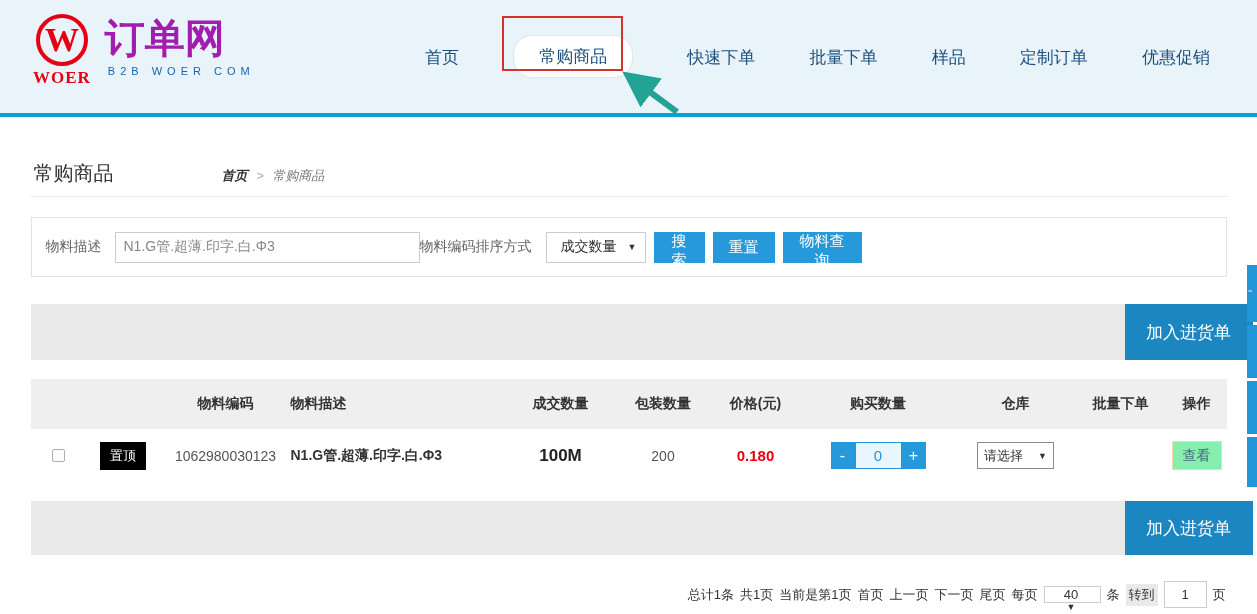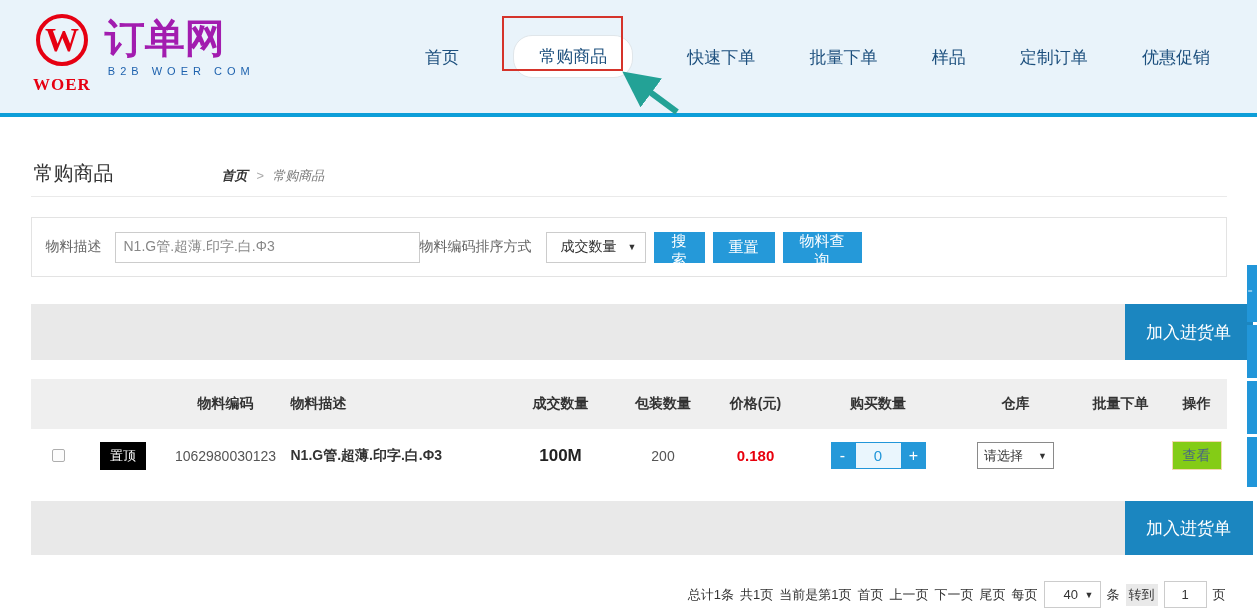--- a/index.html
+++ b/index.html
@@ -6,21 +6,21 @@
   html,body { width:1257px; height:614px; overflow:hidden; background:#fff;
     font-family:"Liberation Sans","DejaVu Sans",sans-serif; }
 
   
   .header { position:relative; height:117px; background:#e9f3fa; border-bottom:4px solid #0d9ed8; }
   .logo-wrap { position:absolute; left:33px; top:14px; display:flex; gap:14px; }
   .logo-mark { display:flex; flex-direction:column; align-items:center; }
   .logo-circle { width:52px; height:52px; border:4px solid #e60012; border-radius:50%;
     display:flex; align-items:center; justify-content:center; background:#e9f3fa; }
   .logo-w { font-family:"Liberation Serif","DejaVu Serif",serif; font-size:34px; font-weight:bold; color:#e60012; line-height:1; }
-  .logo-brand { font-family:"Liberation Serif","DejaVu Serif",serif; font-size:17px; font-weight:bold; color:#e60012; letter-spacing:1px; margin-top:9px; }
+  .logo-brand { font-family:"Liberation Serif","DejaVu Serif",serif; font-size:17px; font-weight:bold; color:#e60012; letter-spacing:1px; margin-top:2px; }
   .logo-text { display:flex; flex-direction:column; }
   .logo-title { font-size:40px; font-weight:bold; color:#a21caf; line-height:1.2; }
   .logo-sub { font-size:11px; color:#1e62ae; letter-spacing:5px; margin-top:3px; margin-left:3px; }
 
   .nav { position:absolute; left:425px; top:0; width:785px; height:100%;
     display:flex; align-items:center; justify-content:space-between; }
   .nav-item { font-size:17px; color:#1c4f7d; cursor:pointer; white-space:nowrap; padding-top:2px;}
   .nav-item.pill { background:#fff; border:1px solid #e0e6ea; border-radius:19px; padding:9px 25px; }
 
   .annotate-box { position:absolute; left:502px; top:16px; width:121px; height:55px;
@@ -76,29 +76,29 @@
   .desc-val { font-weight:bold; color:#333; }
   .deal-val { font-weight:bold; color:#222; font-size:17px; }
   .price-val { font-weight:bold; color:#e8000d; font-size:15px; }
   .stepper { display:flex; justify-content:center; }
   .step-btn { width:24px; height:27px; background:#2599d9; color:#fff; border:none; font-size:16px; cursor:pointer; font-family:inherit; line-height:1;}
   .step-input { width:47px; height:27px; border:1px solid #2196d9; background:#eaf6fd; color:#2196d9;
     text-align:center; font-size:15px; outline:none; font-family:inherit; }
   .wh-select { width:77px; height:27px; border:1px solid #8a8a8a; background:#fff; margin:0 auto;
     display:flex; align-items:center; justify-content:space-between; padding:0 6px; cursor:pointer; }
   .wh-select .val { font-size:13px; color:#333; }
-  .btn-view { width:50px; height:29px; background:#84cc16; border:1px solid #f3d9ae; color:#4a6584;
+  .btn-view { width:50px; height:29px; background:#86efac; border:1px solid #f3d9ae; color:#4a6584;
     font-size:14px; cursor:pointer; font-family:Liberation Serif, serif; }
 
   
   .pagination { margin-top:26px; display:flex; justify-content:flex-end; align-items:center;
     font-size:13px; color:#333; gap:6px; padding-right:1px; }
   .pg-link { cursor:pointer; color:#333; }
-  .pg-select { width:57px; height:27px; border:1px solid #ccc; background:#fff;
-    display:flex; align-items:center; justify-content:space-between; padding:0 6px 0 19px; cursor:pointer; }
+  .pg-select { width:57px; height:17px; border:1px solid #ccc; background:#fff;
+    display:flex; align-items:center; justify-content:space-between; padding:0 6px 0 4px; cursor:pointer;flex-direction:column; }
   .pg-goto-label { background:#e9e9e9; padding:2px 3px; }
   .pg-input { width:43px; height:27px; border:1px solid #ccc; text-align:center; font-size:13px;
     outline:none; font-family:inherit; color:#333; }
 
   
   .float-strip { position:absolute; right:0; top:265px; width:10px; }
   .float-seg { width:10px; background:#2196d9; margin-bottom:3px; position:relative; }
   .float-seg .tick { position:absolute; left:1px; top:24px; width:6px; height:8px; color:#cfeaf8; font-size:8px; line-height:4px; overflow:hidden;}
 </style>
 </head>

